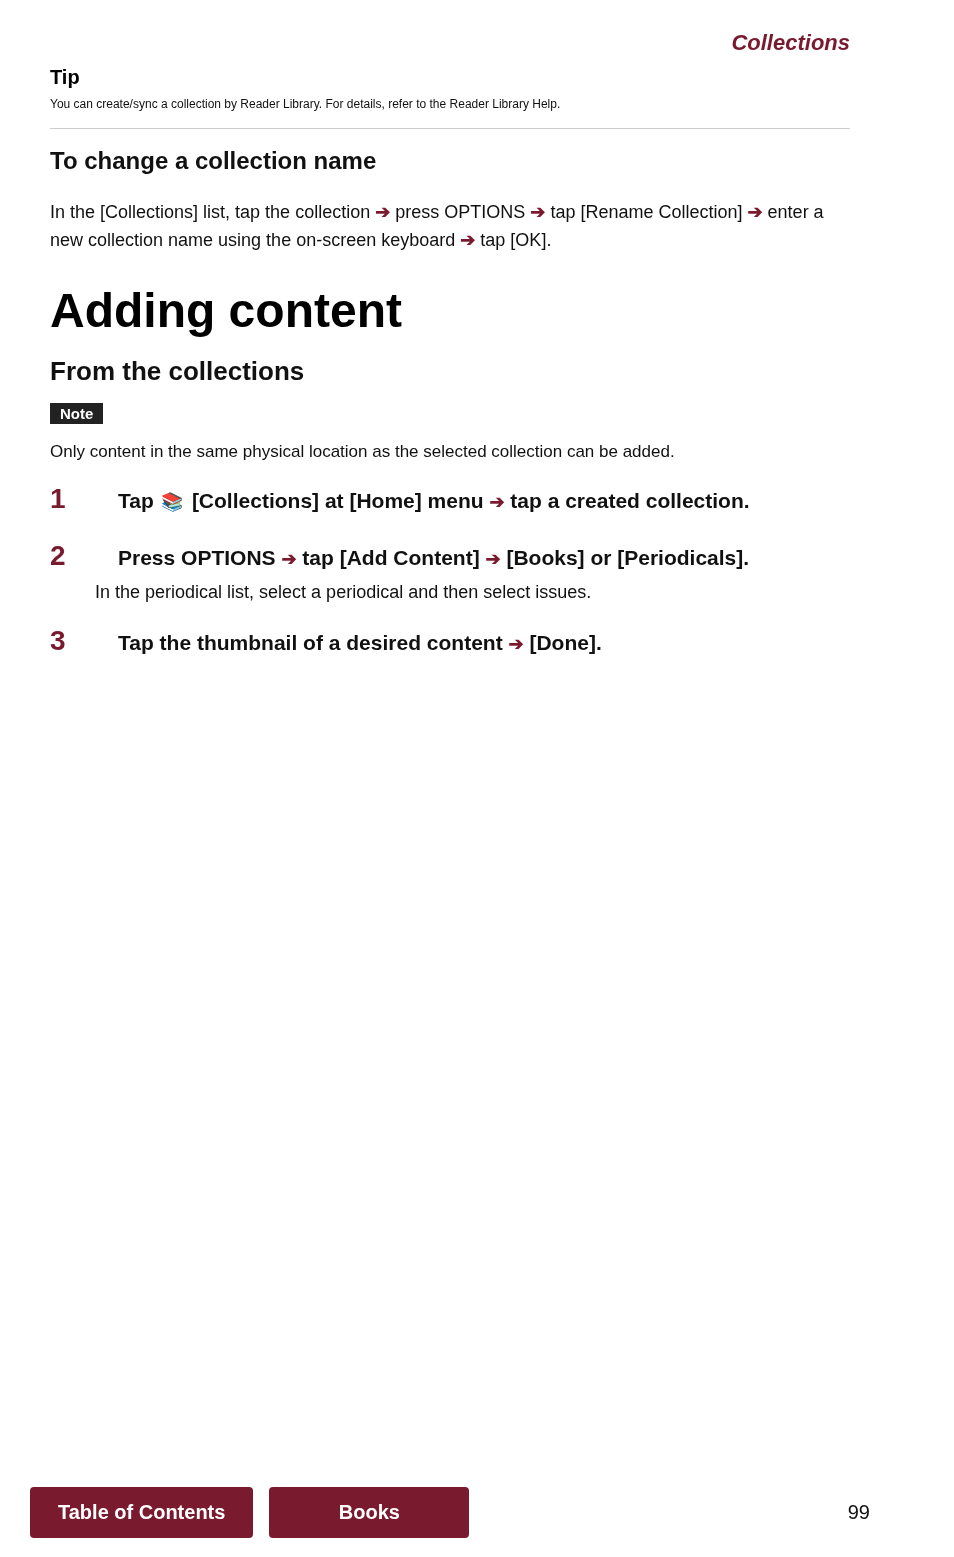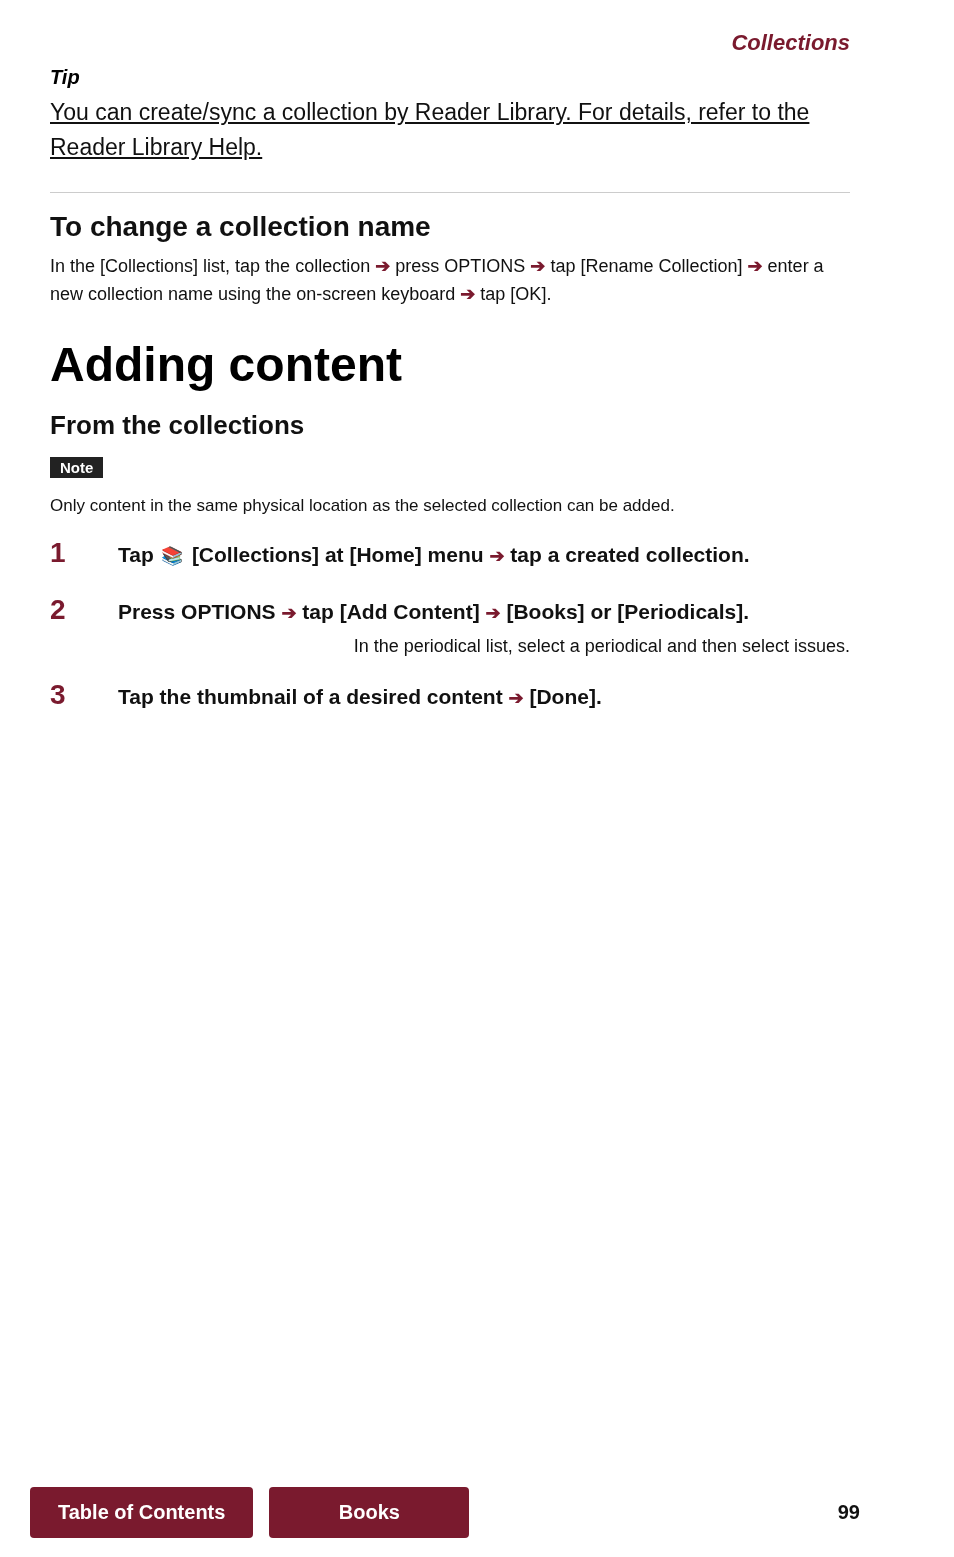--- a/index.html
+++ b/index.html
@@ -35,36 +35,34 @@
       font-weight: bold;
       color: #7a1a2e;
       font-size: 22px;
     }
 
     .tip-heading {
       font-weight: bold;
       font-size: 20px;
       margin-bottom: 6px;
       margin-top: 10px;
-      font-style: italic;
     }
 
     .tip-text {
-      font-size: 23px;
+      font-size: 12px;
       line-height: 1.5;
-      margin-bottom: 28px;
-      color: #111;
-      text-decoration: underline;
+      margin-bottom: 15px;
+      color: #111;
     }
 
     .section-heading {
       font-weight: bold;
-      font-size: 28px;
-      color: #111;
-      margin-bottom: 10px;
+      font-size: 24px;
+      color: #111;
+      margin-bottom: 24px;
     }
 
     .body-text {
       font-size: 18px;
       line-height: 1.55;
       color: #111;
       margin-bottom: 28px;
     }
 
     .arrow {
@@ -131,21 +129,20 @@
       margin-bottom: 4px;
       margin-left: 23px;
     }
 
     .numbered-sub {
       font-weight: normal;
       font-size: 18px;
       line-height: 1.5;
       color: #111;
       margin-top: 6px;
-      text-align: right;
     }
 
     .icon-collections {
       display: inline-block;
       font-size: 18px;
       margin: 0 2px;
     }
 
     .footer-bar {
       position: absolute;
@@ -174,22 +171,22 @@
       border: none;
       border-radius: 4px;
       cursor: pointer;
       min-width: 200px;
       text-align: center;
     }
 
     .page-number {
       font-size: 20px;
       color: #111;
-      font-weight: bold;
-      margin-right: 10px;
+      font-weight: normal;
+      margin-right: 0;
       text-align: center;
     }
 
     .divider {
       border: none;
       border-top: 1px solid #ccc;
       margin: 8px 0 18px 0;
     }
   </style>
 </head>

